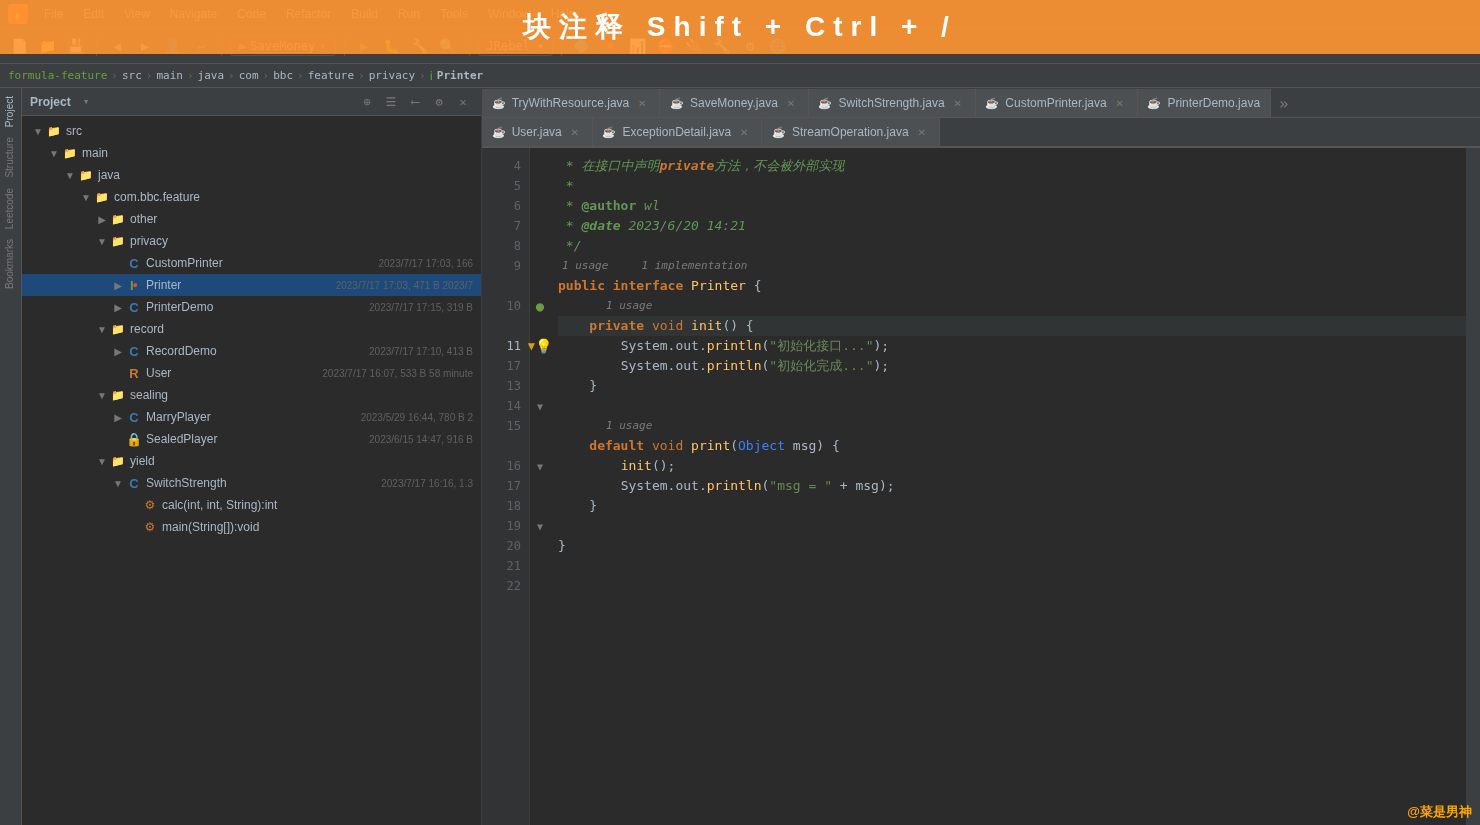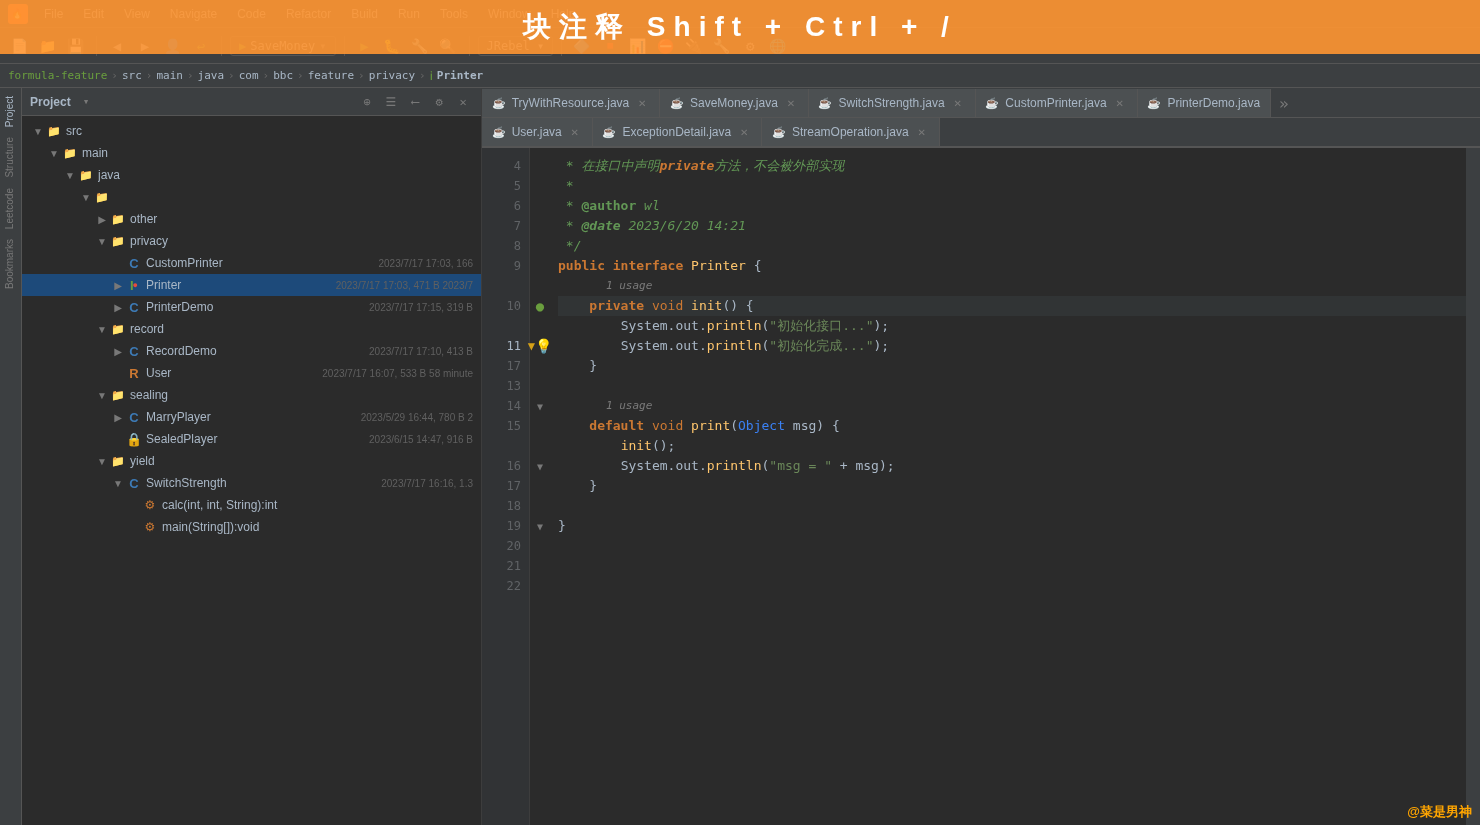--- a/index.html
+++ b/index.html
@@ -529,20 +529,21 @@
         <div class="tree-indent" style="width:40px;"></div>
         <div class="tree-arrow">▼</div>
         <div class="tree-icon" style="color:#cc7832;">📁</div>
         <span class="tree-label">java</span>
       </div>
 
       <div class="tree-item">
         <div class="tree-indent" style="width:56px;"></div>
         <div class="tree-arrow">▼</div>
         <div class="tree-icon" style="color:#7a7a5a;">📁</div>
+        <span class="tree-label">com.bbc.feature</span>
       </div>
 
       <div class="tree-item">
         <div class="tree-indent" style="width:72px;"></div>
         <div class="tree-arrow">▶</div>
         <div class="tree-icon" style="color:#7a7a5a;">📁</div>
         <span class="tree-label">other</span>
       </div>
 
       <div class="tree-item">
@@ -777,20 +778,21 @@
         <div class="code-line">
           <span class="comment"> * </span><span style="color:#629755; font-weight:bold;">@author</span><span class="comment"> wl</span>
         </div>
         <div class="code-line">
           <span class="comment"> * </span><span style="color:#629755; font-style:italic; font-weight:bold;">@date</span><span class="comment"> 2023/6/20 14:21</span>
         </div>
         <div class="code-line">
           <span class="comment"> */</span>
         </div>
 
+        <div class="usage-hint">1 usage &nbsp;&nbsp;&nbsp; 1 implementation</div>
 
         <div class="code-line">
           <span class="kw">public</span><span> </span><span class="kw">interface</span><span> </span><span class="interface-name">Printer</span><span> {</span>
         </div>
 
         <div class="usage-hint" style="padding-left:48px;">1 usage</div>
 
         <div class="code-line" style="background: #313435;">
           <span>    </span><span class="kw">private</span><span> </span><span class="kw2">void</span><span> </span><span class="method-name">init</span><span>() {</span>
         </div>

